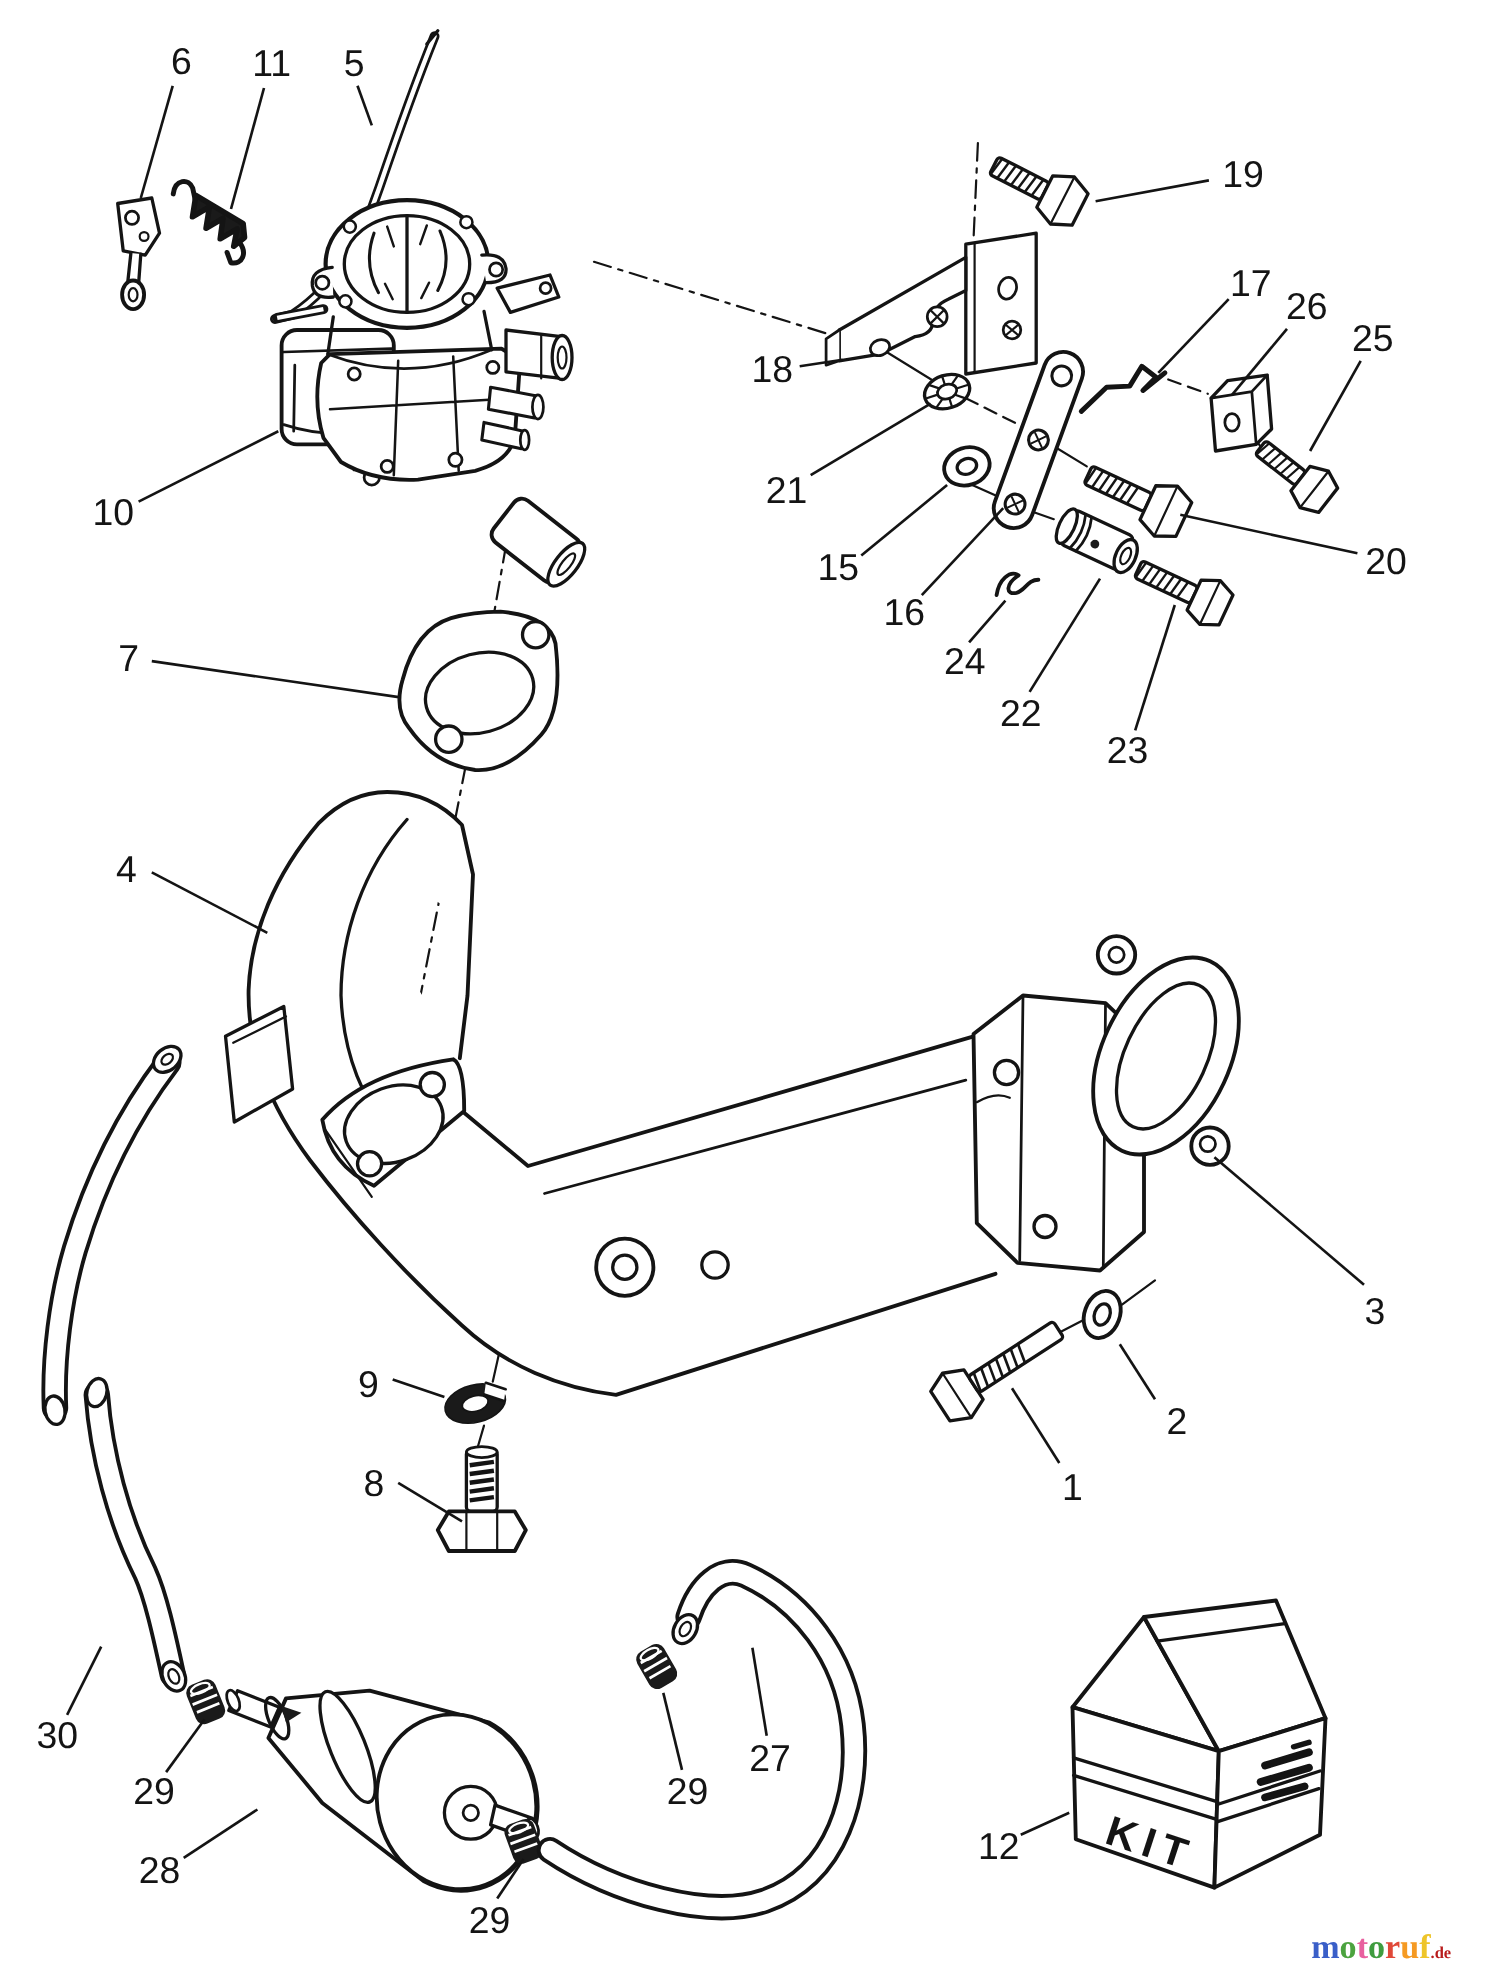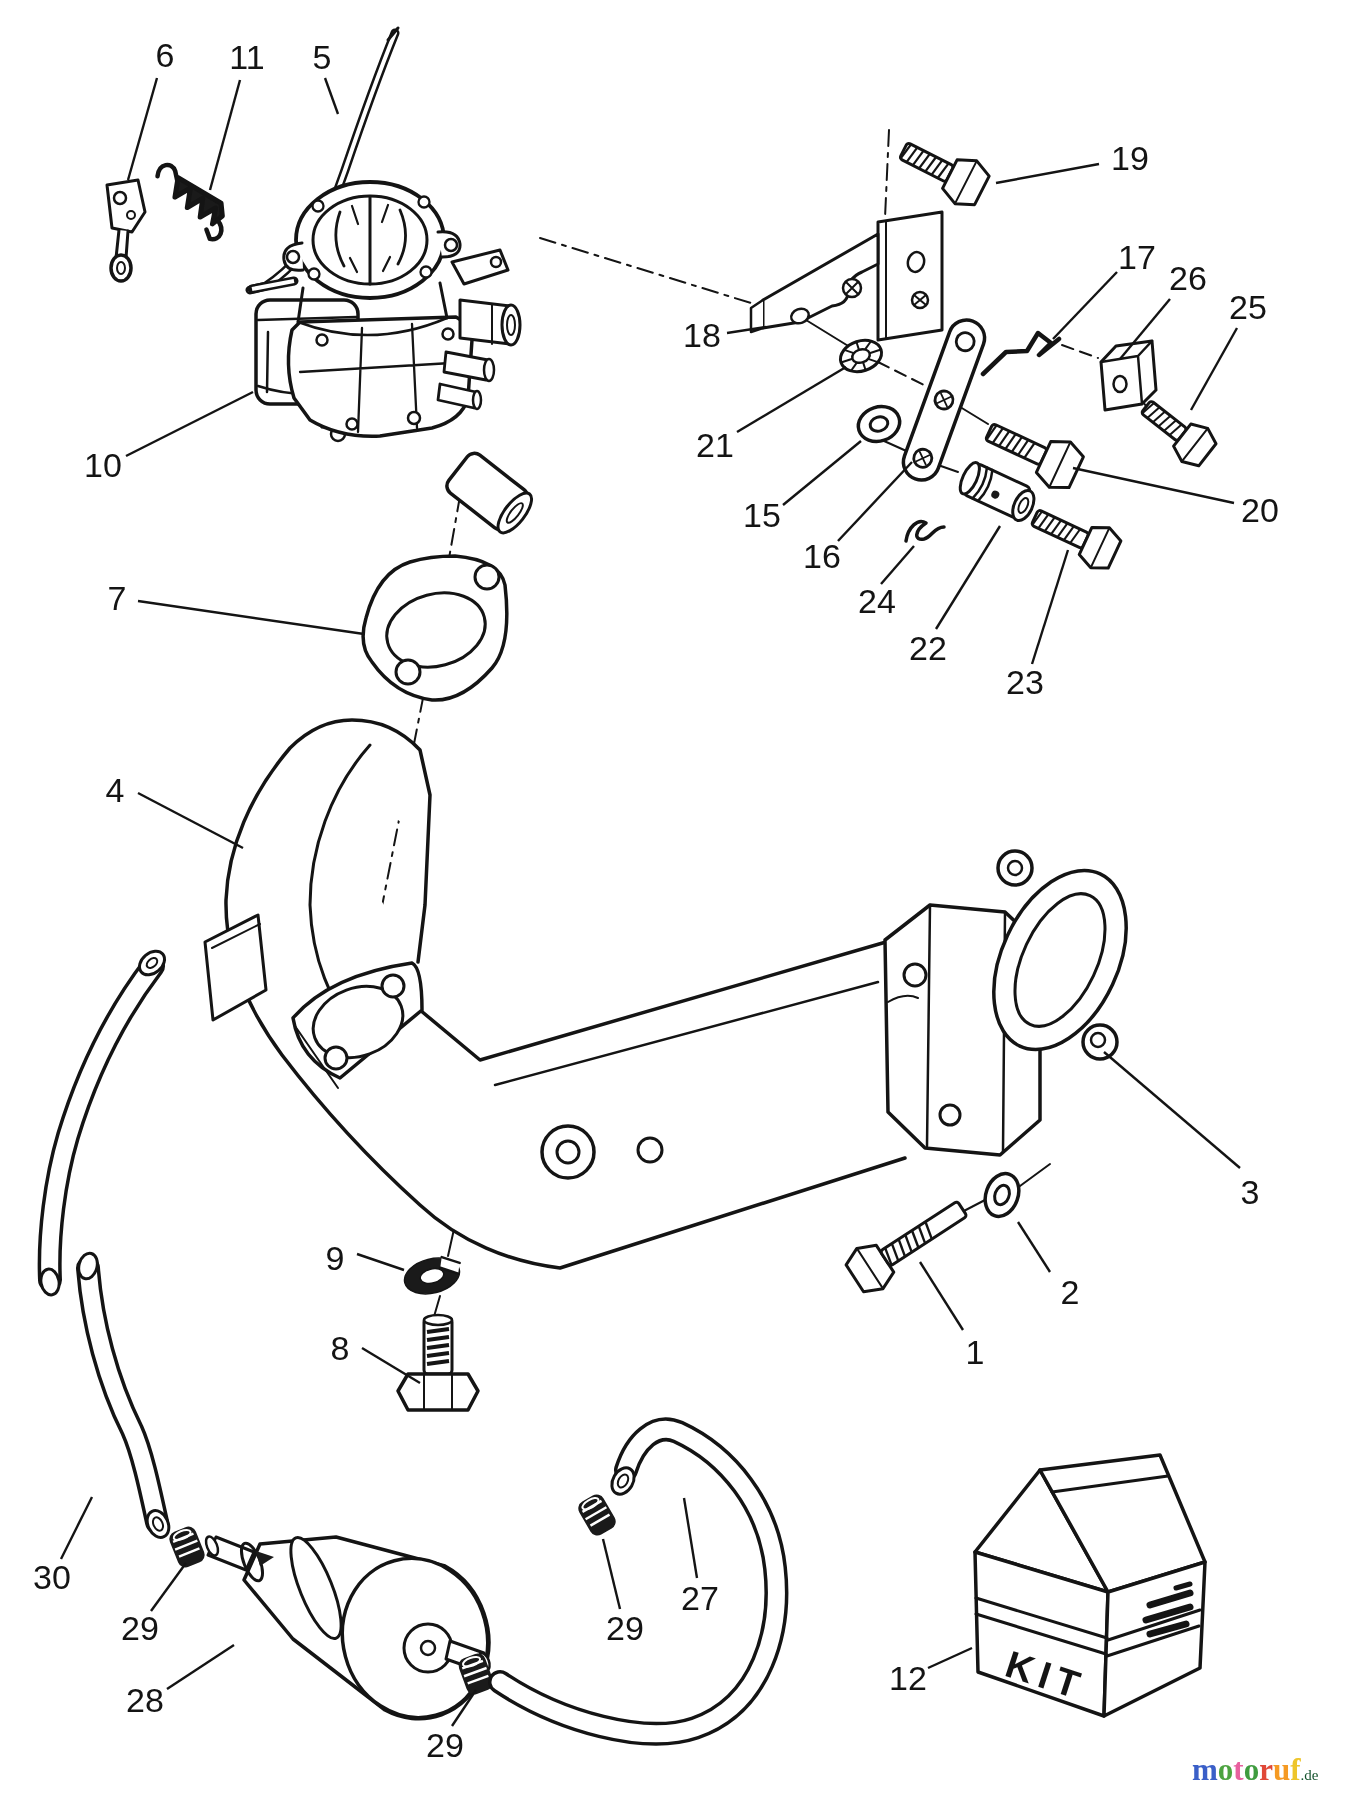--- a/index.html
+++ b/index.html
@@ -7,21 +7,21 @@
          font-family:"Liberation Sans",sans-serif;}
   svg{position:absolute;left:0;top:0;}
   .ln{stroke:#141414;fill:none;stroke-linecap:round;stroke-linejoin:round;}
   .w{fill:#ffffff;}
   .dk{fill:#1a1a1a;}
   .callout{font:400 34px "Liberation Sans",sans-serif;fill:#141414;}
   .leader{stroke:#141414;stroke-width:2.4;}
   .kitxt{font:700 38px "Liberation Sans",sans-serif;fill:#141414;letter-spacing:7px;}
   .logo{position:absolute;left:1192px;top:1752px;font-family:"Liberation Serif",serif;
         font-weight:700;font-size:31px;white-space:nowrap;}
-  .logo .suffix{font-size:15px;color:#14532d;font-weight:400;}
+  .logo .suffix{font-size:15px;color:#b91c1c;font-weight:700;}
 </style>
 </head>
 <body>
 
 <div class="stage">
 <svg width="1358" height="1800" viewBox="0 0 1358 1800">
 
   <g>
     <path class="ln" stroke-width="2" stroke-dasharray="16 7 4 7" d="M466,462 L436,632 L360,1018"></path>
     <path class="ln" stroke-width="2" stroke-dasharray="16 7 4 7" d="M889,130 L884,240"></path>

